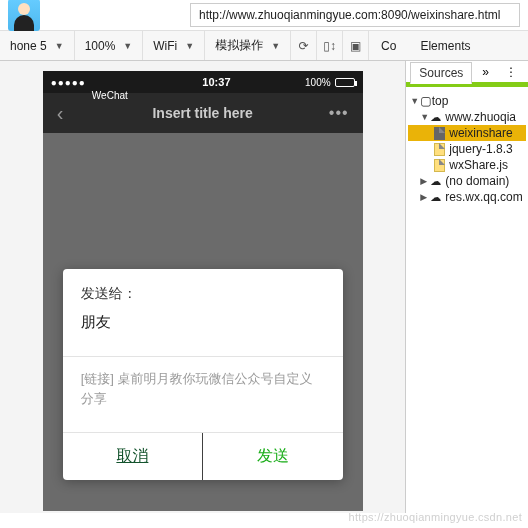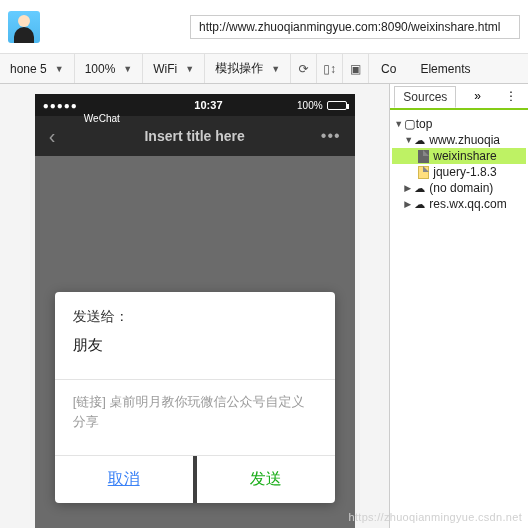--- a/index.html
+++ b/index.html
@@ -1,43 +1,43 @@
 <!DOCTYPE html>
 <html><head>
 <meta charset="utf-8">
 <style>
 * { box-sizing: border-box; margin: 0; padding: 0; font-family: -apple-system, "Segoe UI", Arial, sans-serif; }
 body { width: 528px; height: 528px; background: #fff; overflow: hidden; position: relative; }
 
 
-.top-bar { height: 54px; display: flex; align-items: center; padding: 0 8px; border-bottom: 1px solid #e0e0e0; }
+.top-bar { height: 31px; display: flex; align-items: center; padding: 0 8px; border-bottom: 1px solid #e0e0e0; }
 .avatar { width: 32px; height: 32px; background: linear-gradient(#66ccff,#4db8f0); border-radius: 3px; margin-right: 150px; position: relative; overflow:hidden;}
 .avatar::after { content:""; position:absolute; bottom:-4px; left:6px; width:20px; height:20px; background:#222; border-radius:50% 50% 0 0; }
 .avatar::before { content:""; position:absolute; top:4px; left:10px; width:12px; height:12px; background:#ffe0c0; border-radius:50%; }
 .addr { flex:1; height:24px; border:1px solid #ccc; background:#fff; font-size:12px; padding:3px 8px; color:#222; }
 
 
 .dev-bar { height: 30px; display:flex; align-items:center; font-size:12px; color:#222; border-bottom:1px solid #ccc; background:#f7f7f7; }
 .dev-bar .seg { padding:0 10px; display:flex; align-items:center; height:100%; border-right:1px solid #e0e0e0; cursor:pointer; }
 .dev-bar .caret { margin-left:8px; font-size:9px; color:#555; }
 .dev-bar .iconbtn { width:26px; height:100%; display:flex; align-items:center; justify-content:center; color:#555; border-right:1px solid #e0e0e0; cursor:pointer;}
 .dev-bar .tab { padding:0 12px; height:100%; display:flex; align-items:center; cursor:pointer; }
 
 
 .workspace { display:flex; height:452px; }
 .phone-area { width:416px; background:#f4f4f4; display:flex; justify-content:center; padding-top:10px; }
 .devtools { flex:1; border-left:1px solid #ccc; background:#fff; font-size:12px; }
-.dt-tabbar { height:26px; display:flex; align-items:center; border-bottom:2px solid #84cc16; padding:0 4px; gap:12px;}
+.dt-tabbar { height:26px; display:flex; align-items:center; border-bottom:5px solid #84cc16; padding:0 4px; gap:4px;}
 .dt-tabbar .dtab { padding:3px 8px; cursor:pointer; color:#333; }
 .dt-tabbar .dtab.active { border:1px solid #ccc; border-bottom:1px solid #fff; background:#fff; position:relative; top:1px; }
 .dt-tabbar .more { margin-left:auto; padding:0 6px; cursor:pointer; }
 .dt-tabbar .dots { padding:0 6px; cursor:pointer; letter-spacing:1px;}
 .tree { padding:6px 2px; color:#222; }
 .tree .row { display:flex; align-items:center; padding:1px 2px; white-space:nowrap; cursor:pointer;}
-.tree .row.sel { background:#bef264; }
+.tree .row.sel { background:#eab308; }
 .tree .ind1 { padding-left:12px;} .tree .ind2{padding-left:26px;}
 .tree .tri { display:inline-block; width:8px; font-size:9px; color:#555; margin-right:2px;}
 .tree .cloud { margin-right:4px; font-size:11px;}
 .tree .file { display:inline-block; width:11px; height:13px; margin-right:4px; border:1px solid #888; position:relative;}
 .tree .file::after{content:"";position:absolute;top:-1px;right:-1px;border:3px solid transparent;border-left-color:#888;border-bottom-color:#888;}
 .tree .file.dark{background:#666;border-color:#666;}
 .tree .file.js{background:#ffdf7e;border-color:#d4b84e;}
 
 
 .phone { width:320px; height:440px; background:#6b6b6b; position:relative; overflow:hidden;}
@@ -56,21 +56,21 @@
 
 
 .dialog { position:absolute; left:20px; right:20px; top:198px; background:#fff; border-radius:4px; box-shadow:0 2px 12px rgba(0,0,0,0.3);}
 .dialog .body { padding:16px 18px 10px 18px; }
 .dialog .label { font-size:14px; color:#333; margin-bottom:10px;}
 .dialog .recip { font-size:15px; color:#222; margin-bottom:24px; font-weight:500;}
 .dialog .divider { height:1px; background:#e3e3e3; margin:0 -18px 12px -18px;}
 .dialog .link { font-size:13px; color:#9a9a9a; line-height:1.5; margin-bottom:14px;}
 .dialog .btns { display:flex; border-top:1px solid #e3e3e3;}
 .dialog .btn { flex:1; text-align:center; padding:13px 0; font-size:16px; cursor:pointer;}
-.dialog .btn.cancel { color:#3b82f6; border-right:4px solid #404040;text-decoration:underline;}
+.dialog .btn.cancel { color:#14532d; border-right:1px solid #404040;text-decoration:underline;}
 .dialog .btn.send { color:#1aad19; font-weight:500;}
 
 .watermark { position:absolute; right:6px; bottom:5px; font-size:11px; color:#d0d0d0; letter-spacing:0.3px; pointer-events:none;}
 </style>
 </head>
 <body>
 
 <div class="top-bar">
   <div class="avatar"></div>
   <input class="addr" value="http://www.zhuoqianmingyue.com:8090/weixinshare.html" style="">
@@ -146,20 +146,24 @@
           <span>www.zhuoqia</span>
         </div>
       <div class="row ind2 sel">
           <span class="file dark"></span>
           <span>weixinshare</span>
         </div>
       <div class="row ind2">
           <span class="file js"></span>
           <span>jquery-1.8.3</span>
         </div>
+      <div class="row ind2">
+          <span class="file js"></span>
+          <span>wxShare.js</span>
+        </div>
       <div class="row ind1">
           <span class="tri">▶</span>
           <span class="cloud">☁</span>
           <span>(no domain)</span>
         </div>
       <div class="row ind1">
           <span class="tri">▶</span>
           <span class="cloud">☁</span>
           <span>res.wx.qq.com</span>
         </div>

